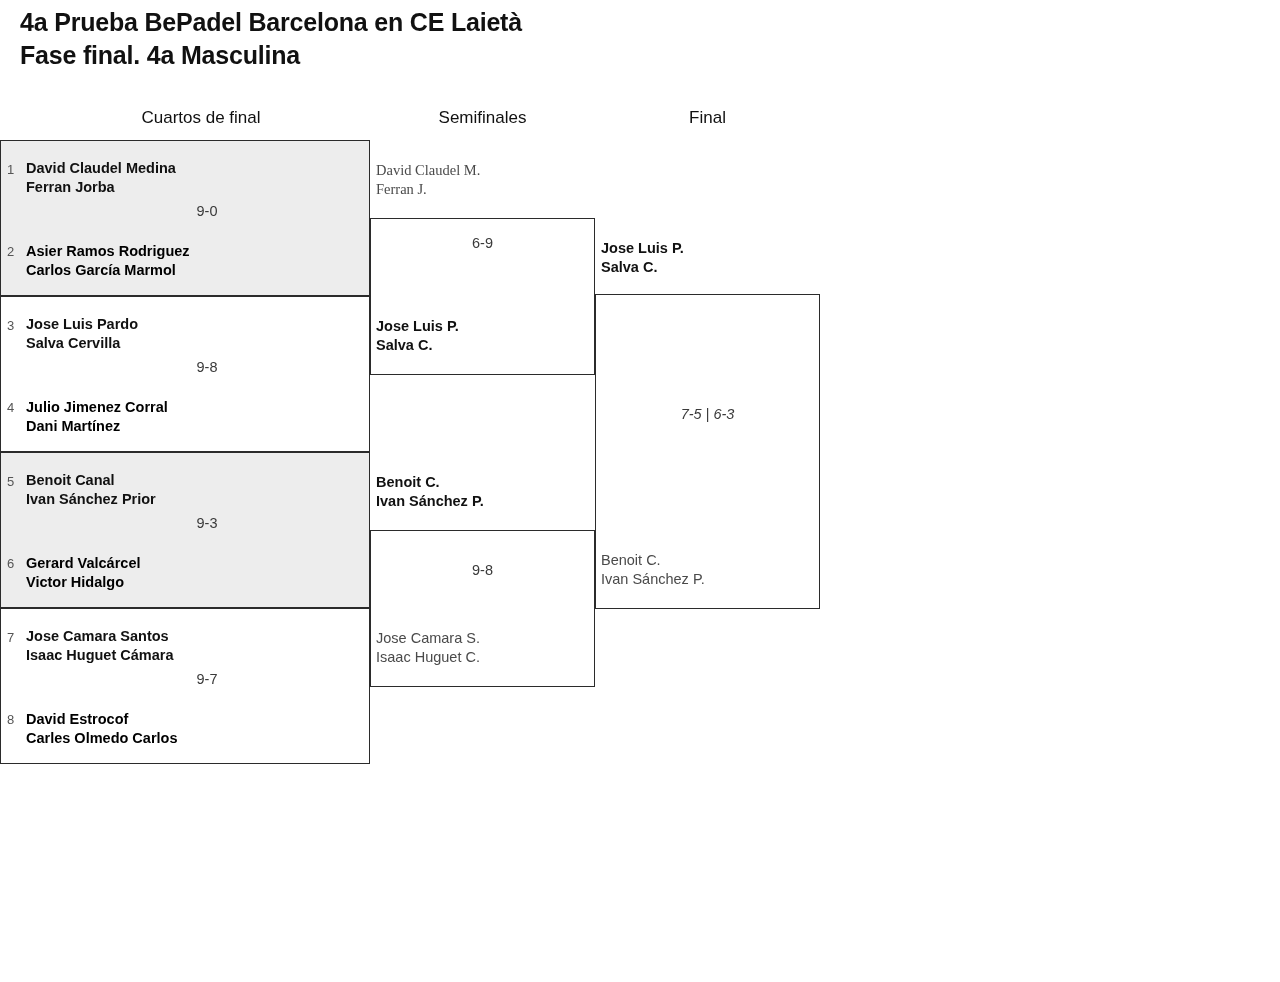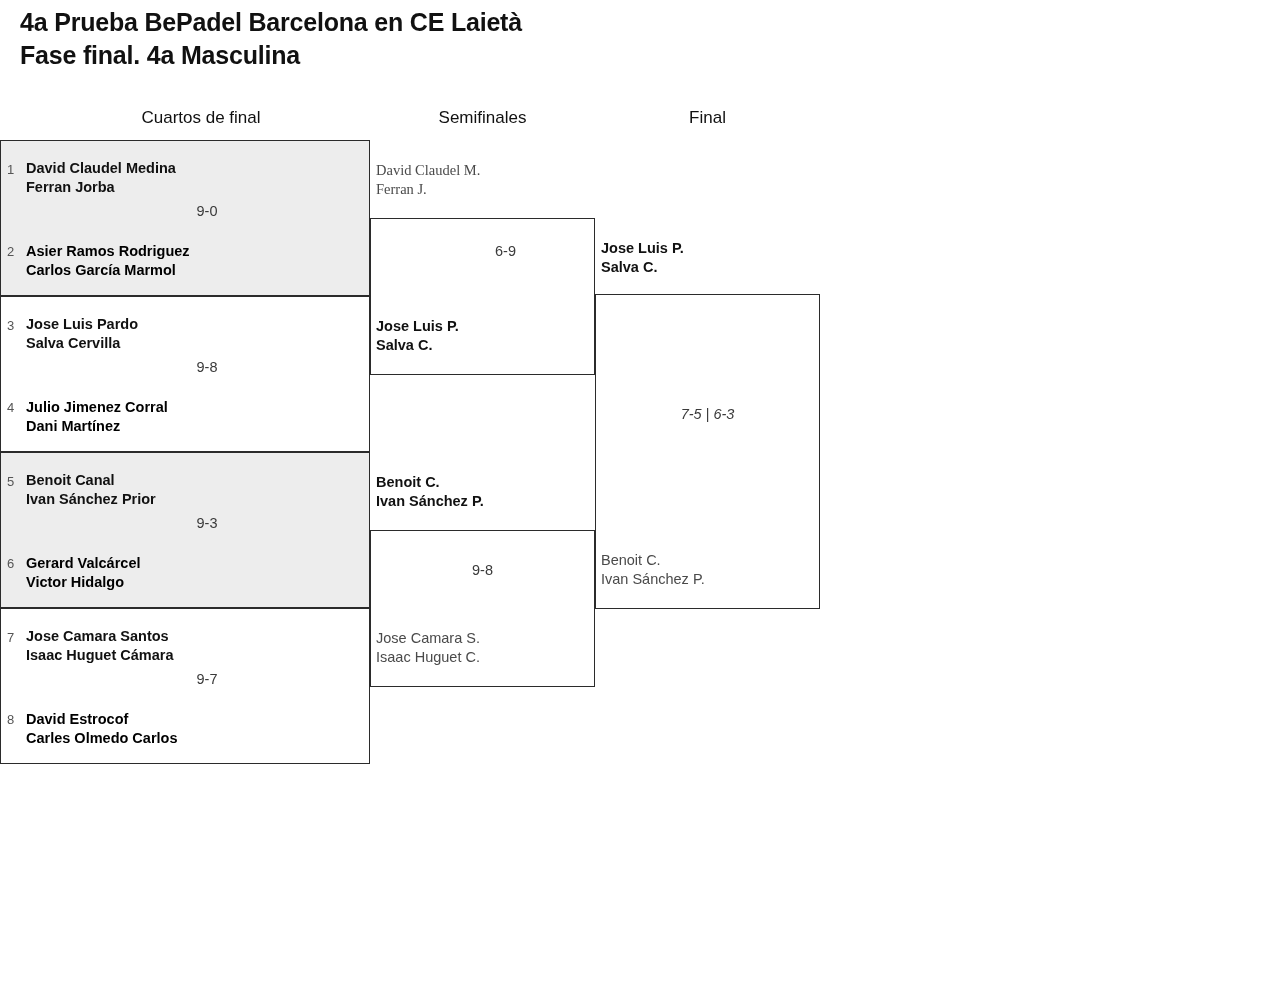--- a/index.html
+++ b/index.html
@@ -128,21 +128,21 @@
     </div>
     <div class="qf-score">9-7</div>
     <div class="seed bot">8</div>
     <div class="team bot lose">
       <span class="ln">David Estrocof</span>
       <span class="ln">Carles Olmedo Carlos</span>
     </div>
   </div>
 
   <div class="sf-box" style="top:218px;height:157px;">
-    <div class="sf-score" style="top:24px;margin-left:23px;">6-9</div>
+    <div class="sf-score" style="top:16px;">6-9</div>
   </div>
   <div class="sf-team lose" style="top:161px;font-family:Liberation Serif, serif;">
     <span class="ln">David Claudel M.</span>
     <span class="ln">Ferran J.</span>
   </div>
   <div class="sf-team win" style="top:317px;">
     <span class="ln">Jose Luis P.</span>
     <span class="ln">Salva C.</span>
   </div>
 

